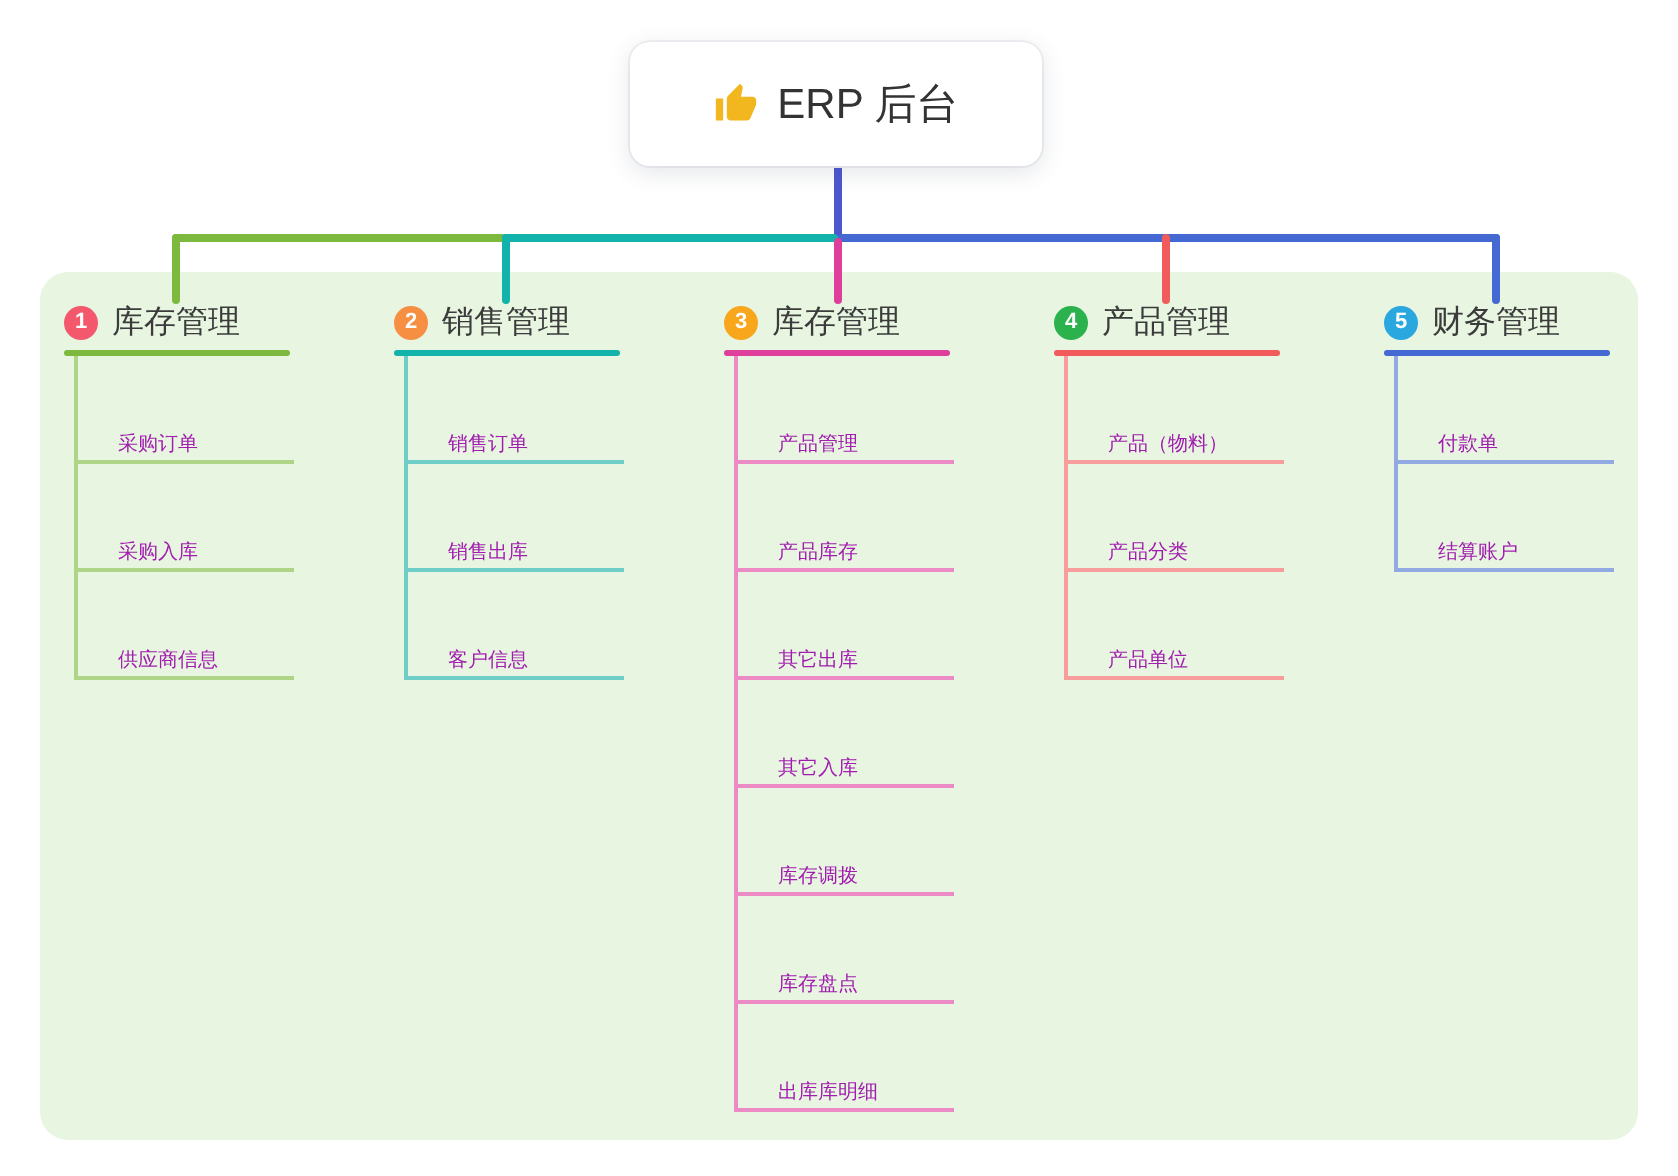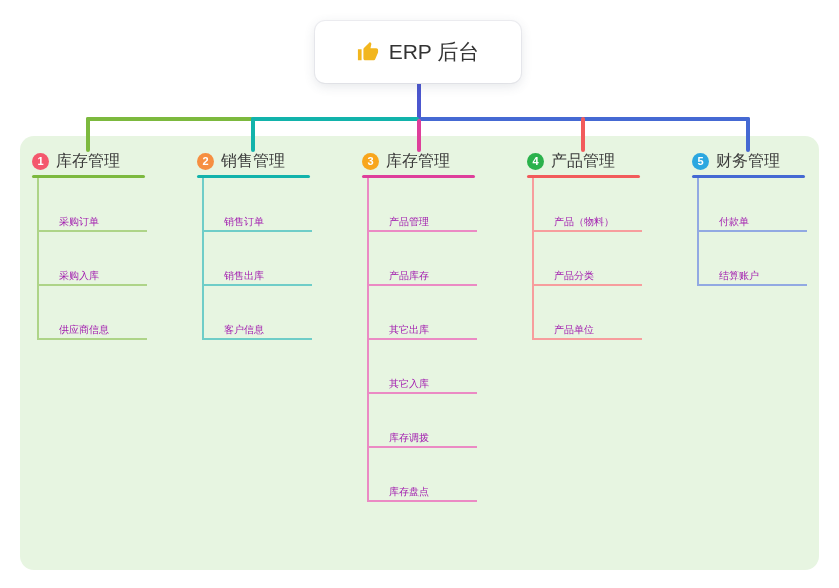--- a/index.html
+++ b/index.html
@@ -164,20 +164,23 @@
         </div>
 
         <div class="child">
           <span class="child-label">库存调拨</span>
         </div>
 
         <div class="child">
           <span class="child-label">库存盘点</span>
         </div>
 
+        <div class="child">
+          <span class="child-label">出库库明细</span>
+        </div>
       </div>
   </div>
 
   <div class="branch" id="b4" style="--c: #f25b5b; --cl: #f79d9d; --badge: #2bb24c;">
     <div class="branch-title">
       <span class="badge">4</span>
       <span class="branch-label">产品管理</span>
     </div>
     <div class="branch-underline"></div>
     <div class="children">

